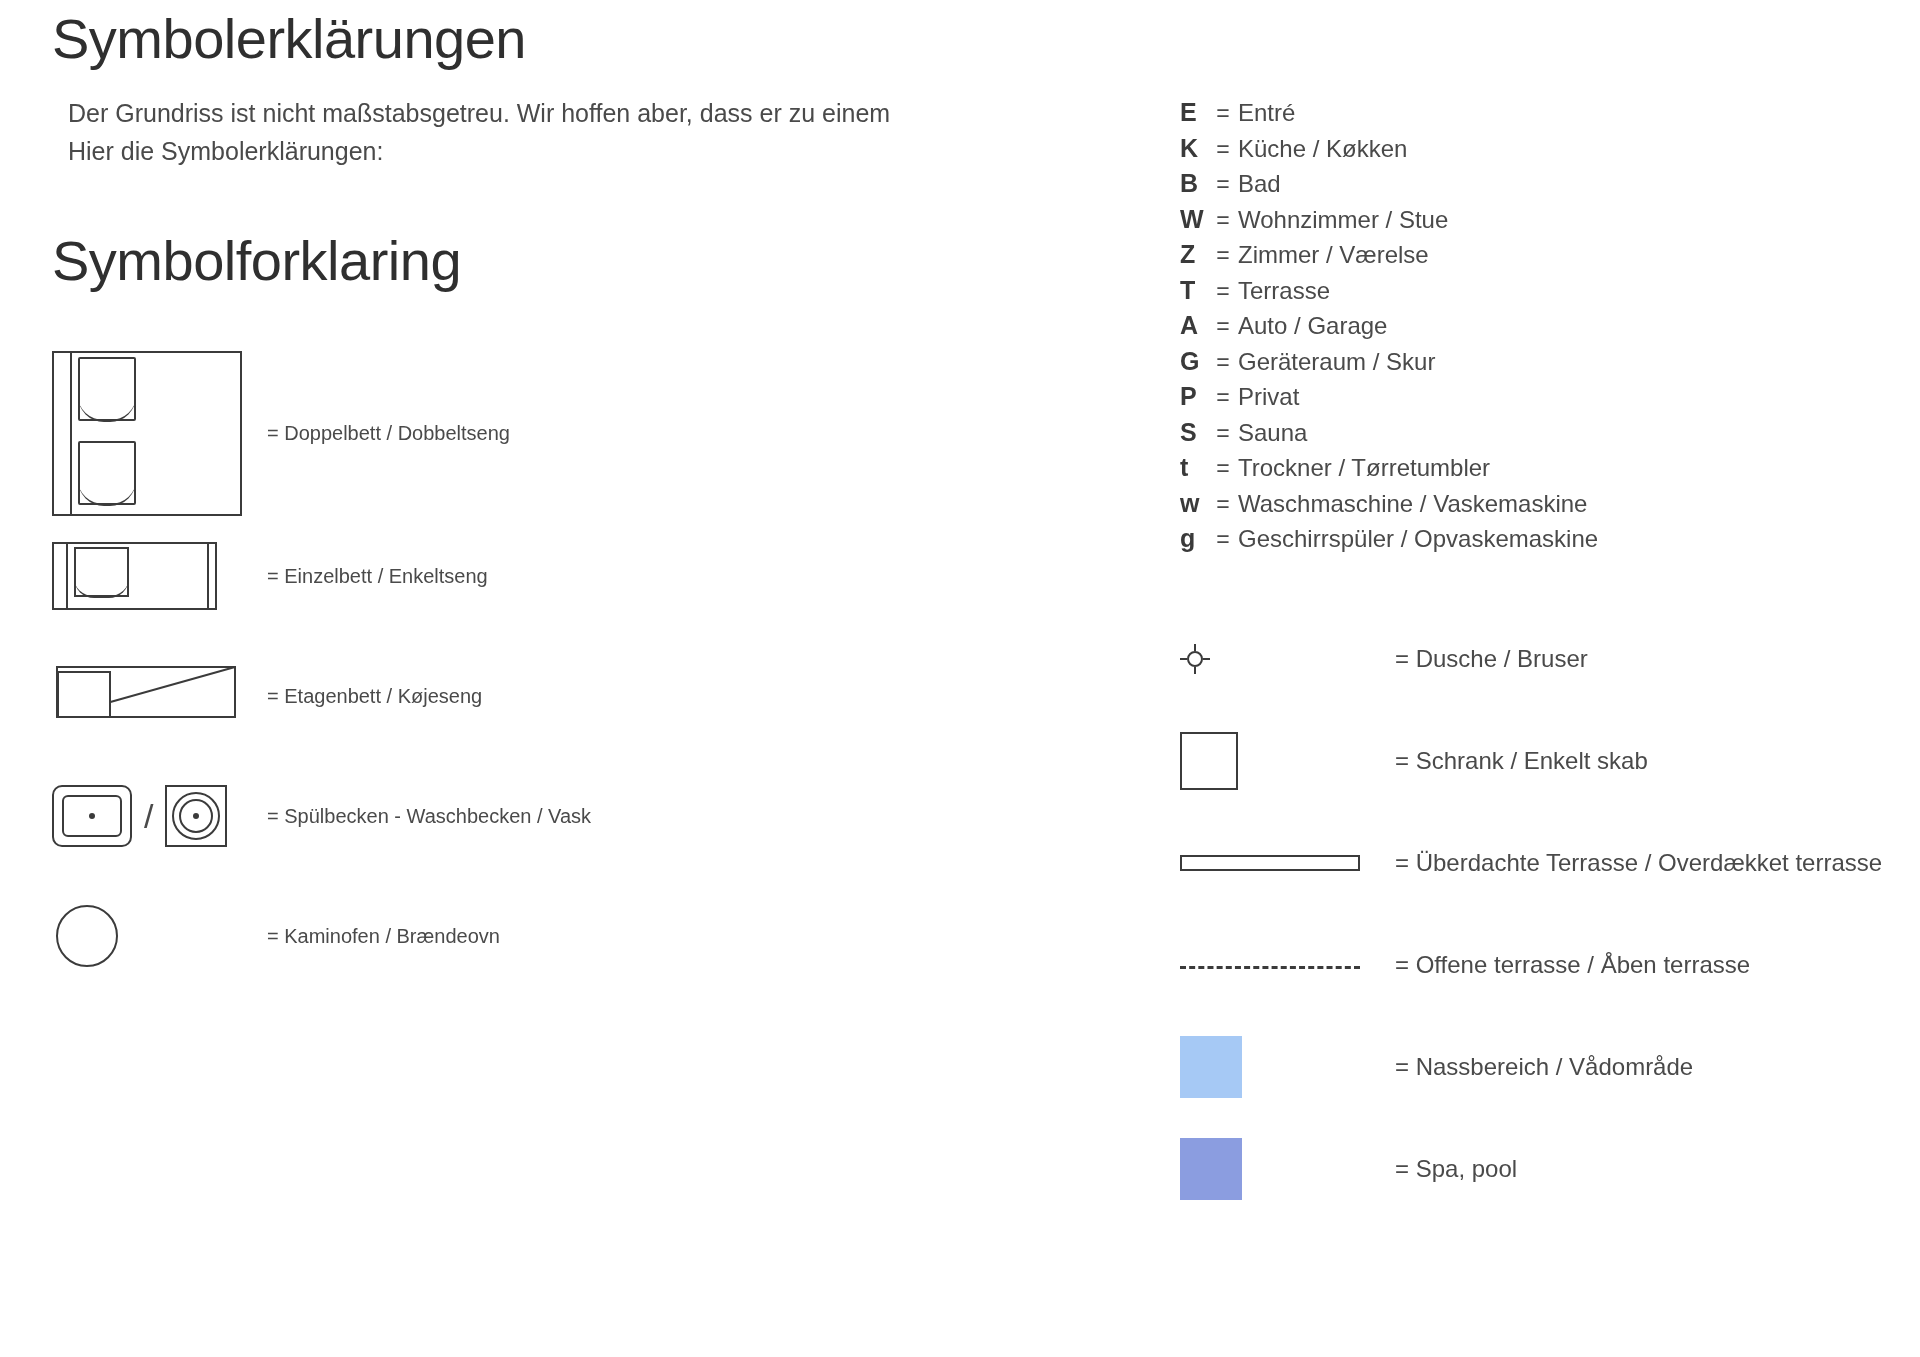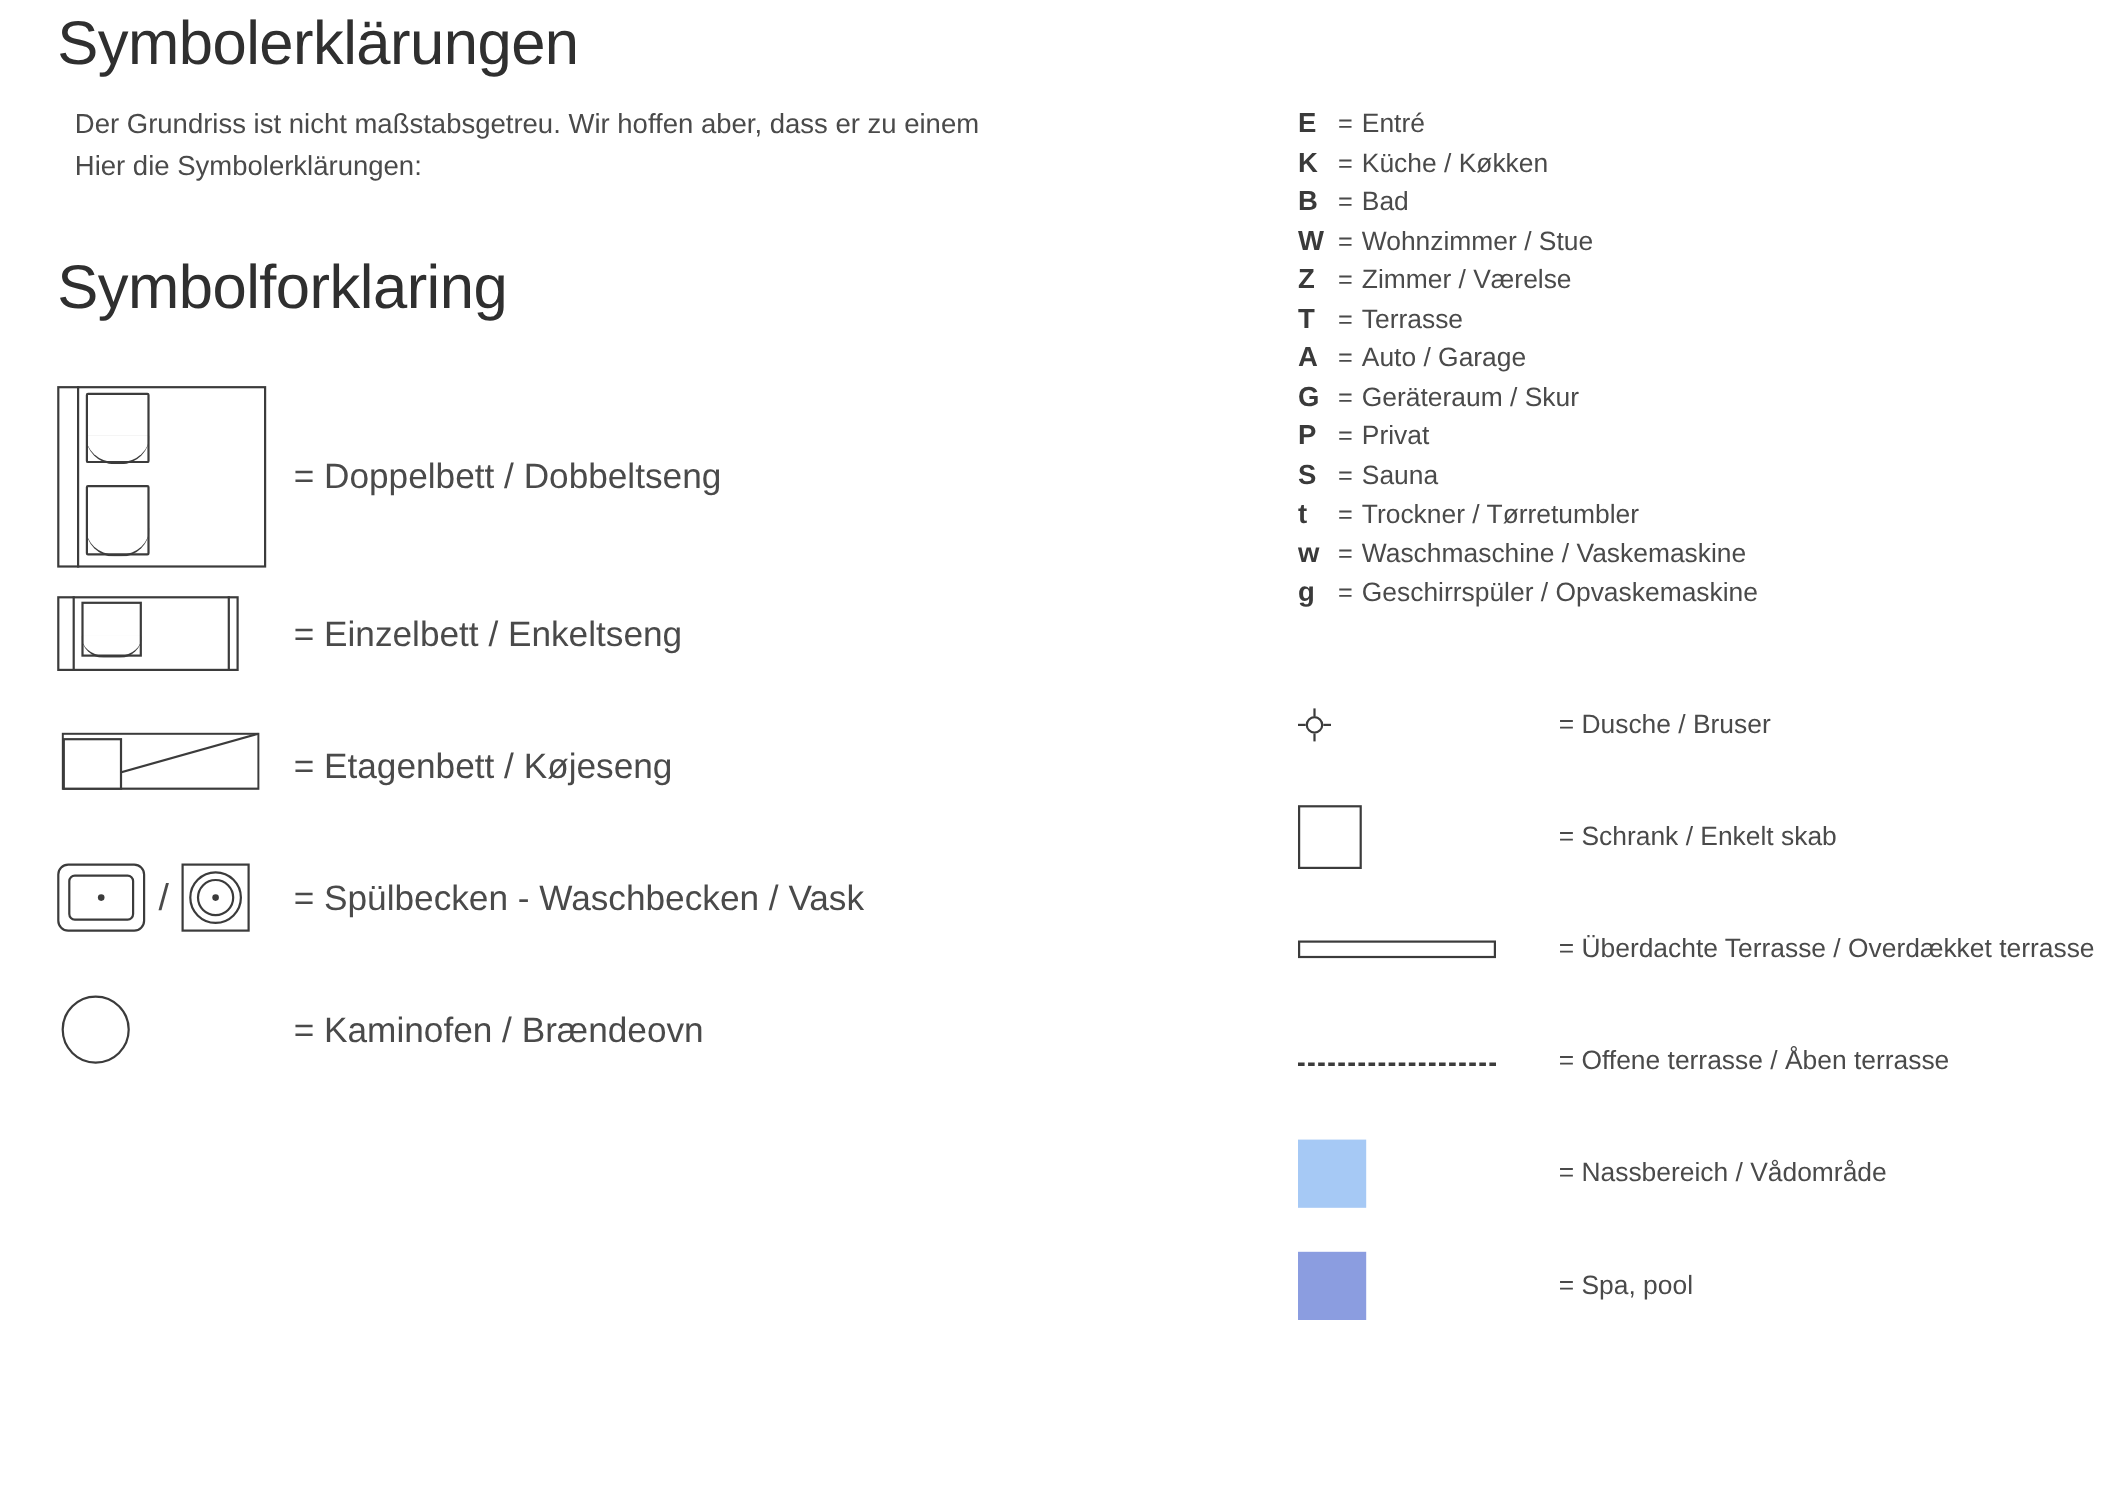--- a/index.html
+++ b/index.html
@@ -59,21 +59,21 @@
     min-height: 120px;
   }
   .legend-sym {
     width: 215px;
     flex: 0 0 215px;
     display: flex;
     align-items: center;
     justify-content: flex-start;
   }
   .legend-label {
-    font-size: 32px;
+    font-size: 20px;
     color: #4a4a4a;
     white-space: nowrap;
   }
 
   
   .dbl-bed {
     position: relative;
     width: 190px;
     height: 165px;
   }
@@ -250,21 +250,20 @@
     white-space: nowrap;
   }
 
   .sym-list {
     margin-top: 48px;
   }
   .sym-row {
     display: flex;
     align-items: center;
     height: 102px;
-    gap: 22px;
   }
   .sym-icon {
     width: 215px;
     flex: 0 0 215px;
     display: flex;
     align-items: center;
     justify-content: flex-start;
   }
   .sym-label {
     font-size: 24px;

